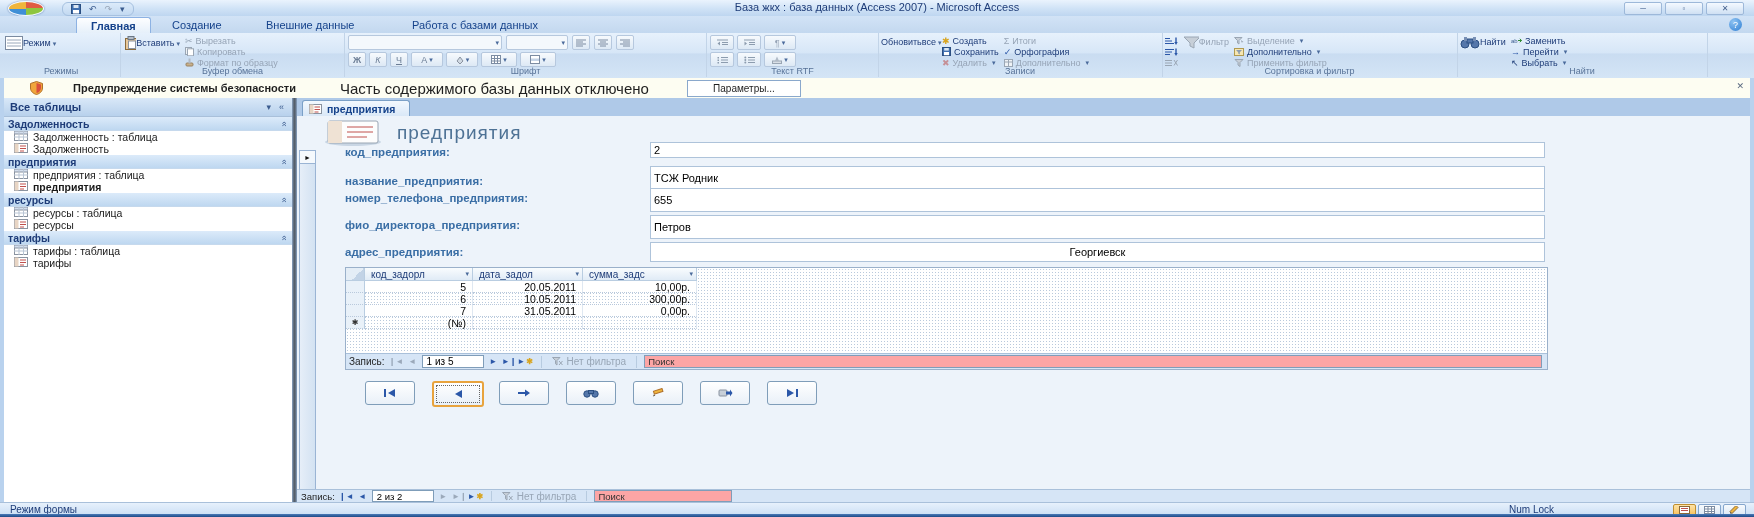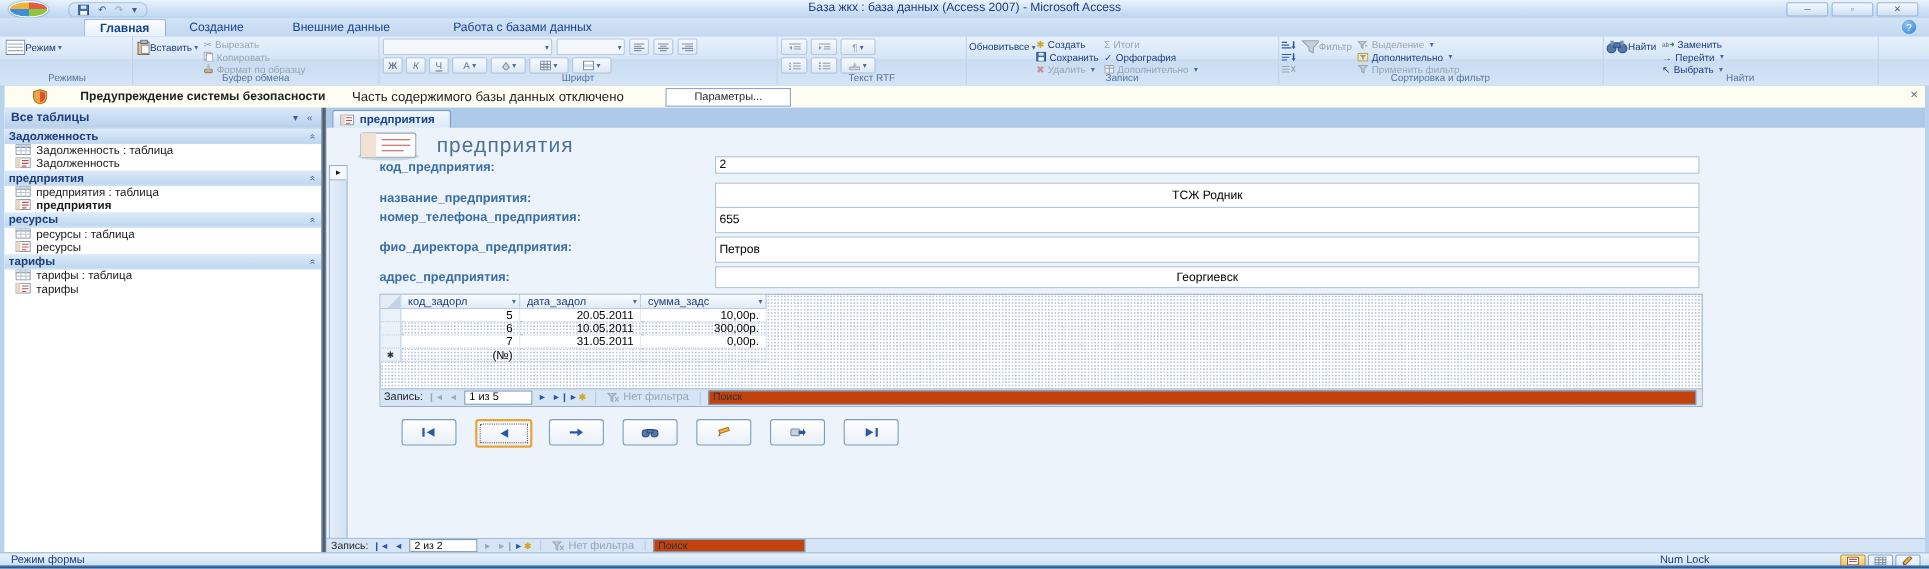--- a/index.html
+++ b/index.html
@@ -50,21 +50,21 @@
     font-size:9px;color:#6b7d95;}
   .combo{height:13px;border:1px solid #b6c8de;background:#f4f8fc;border-radius:2px;
     display:flex;align-items:center;justify-content:flex-end;padding-right:2px;}
   .ic-gold{color:#d9a520;}
   .ic-red{color:#c0504d;}
   .ic-blue{color:#2b57a8;}
   
   .msgbar{left:4px;top:78px;width:1746px;height:20px;background:#fdfdf2;
     border-bottom:1px solid #a9c0da;display:flex;align-items:center;gap:16px;}
   .msg-title{font-size:11px;font-weight:bold;color:#1f1f1f;margin-left:14px;}
-  .msg-text{font-size:12px;color:#1f1f1f;margin-left:8px;}
+  .msg-text{font-size:15px;color:#1f1f1f;margin-left:28px;}
   .msg-btn{margin-left:22px;width:112px;height:15px;border:1px solid #8aa8cc;background:#fff;
     font-size:10px;color:#1f1f1f;display:flex;align-items:center;justify-content:center;}
   .msg-close{position:absolute;right:6px;top:3px;font-size:9px;color:#5a6a80;}
   
   .edge{background:#b9d2ee;}
   
   .navpane{left:4px;top:98px;width:288px;height:404px;background:#fff;border-right:1px solid #8aa4c4;}
   .np-header{height:18px;background:linear-gradient(#d9e8f8,#b8d1ec);
     border-bottom:1px solid #a9c0da;display:flex;align-items:center;}
   .np-title{font-size:11px;font-weight:bold;color:#1e3c78;margin-left:6px;flex:1;}
@@ -121,21 +121,21 @@
   .nav-lbl{font-size:10px;color:#1f1f1f;margin-right:2px;}
   .nav-b{font-size:8px;width:13px;height:11px;display:flex;align-items:center;justify-content:center;
     color:#2b57a8;}
   .nav-b.off{color:#9ba9ba;}
   .posbox{width:56px;height:11px;border:1px solid #7f9db9;background:#fff;font-size:10px;color:#000;
     display:flex;align-items:center;padding-left:4px;}
   .newrec{font-size:8px;color:#2b57a8;display:flex;align-items:center;}
   .newrec b{color:#d9a520;font-size:8px;margin-left:1px;}
   .nofilter{display:flex;align-items:center;gap:4px;font-size:10px;color:#98a6b6;
     border-left:1px solid #b7cbe0;border-right:1px solid #b7cbe0;padding:0 10px;height:12px;margin-left:6px;}
-  .searchbox{height:11px;border:1px solid #7f9db9;background:#c2410c;font-size:9.5px;
+  .searchbox{height:11px;border:1px solid #7f9db9;background:#fca5a5;font-size:9.5px;
     font-family:"Liberation Sans",sans-serif;padding:0 3px;margin-left:4px;}
   .searchbox::placeholder{color:#333;}
   .mainnav{position:absolute;left:0;bottom:0;width:100%;height:13px;background:#d6e5f6;
     border-top:1px solid #a9c0da;display:flex;align-items:center;gap:3px;padding:0 4px;box-sizing:border-box;}
   
   .cmdbtn{position:absolute;top:265px;width:48px;height:22px;border:1px solid #7f9db9;border-radius:3px;
     background:linear-gradient(#ffffff,#e9f0f8);display:flex;align-items:center;justify-content:center;}
   .cmdbtn.focus{border:2px solid #e8a33d;outline:1px dotted #666;outline-offset:-5px;}
   
   .statusbar{left:0px;top:502px;width:1754px;height:12px;
@@ -675,21 +675,21 @@
       </svg>
       <div class="form-title">предприятия</div>
 
       <div class="recsel">
         <div class="recsel-top">►</div>
       </div>
 
       <div class="f-label" style="top:30px">код_предприятия:</div>
       <input class="f-input" style="top: 26px; height: 16px;" value="2">
       <div class="f-label" style="top:59px">название_предприятия:</div>
-      <input class="f-input" style="top: 50px; height: 24px; text-align: center;" value="ТСЖ Родник">
+      <input class="f-input" style="top: 50px; height: 24px;" value="ТСЖ Родник">
       <div class="f-label" style="top:76px">номер_телефона_предприятия:</div>
       <input class="f-input" style="top: 72px; height: 24px;" value="655">
       <div class="f-label" style="top:103px">фио_директора_предприятия:</div>
       <input class="f-input" style="top: 99px; height: 24px;" value="Петров">
       <div class="f-label" style="top:130px">адрес_предприятия:</div>
       <input class="f-input" style="top: 126px; height: 20px; text-align: center;" value="Георгиевск">
 
       <div class="subform">
         <div class="sf-hrow">
           <div class="sf-corner"></div>

